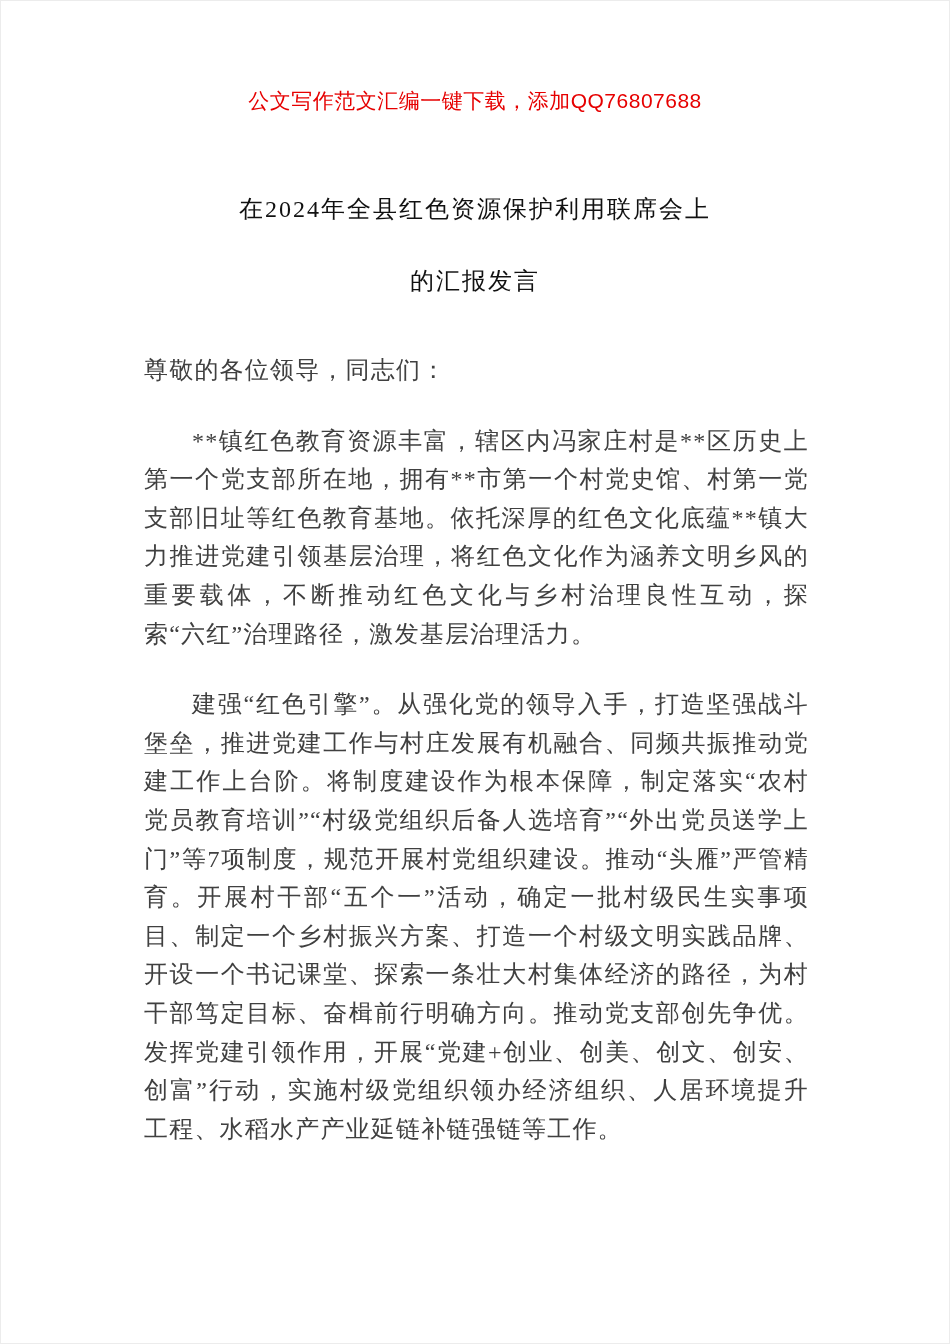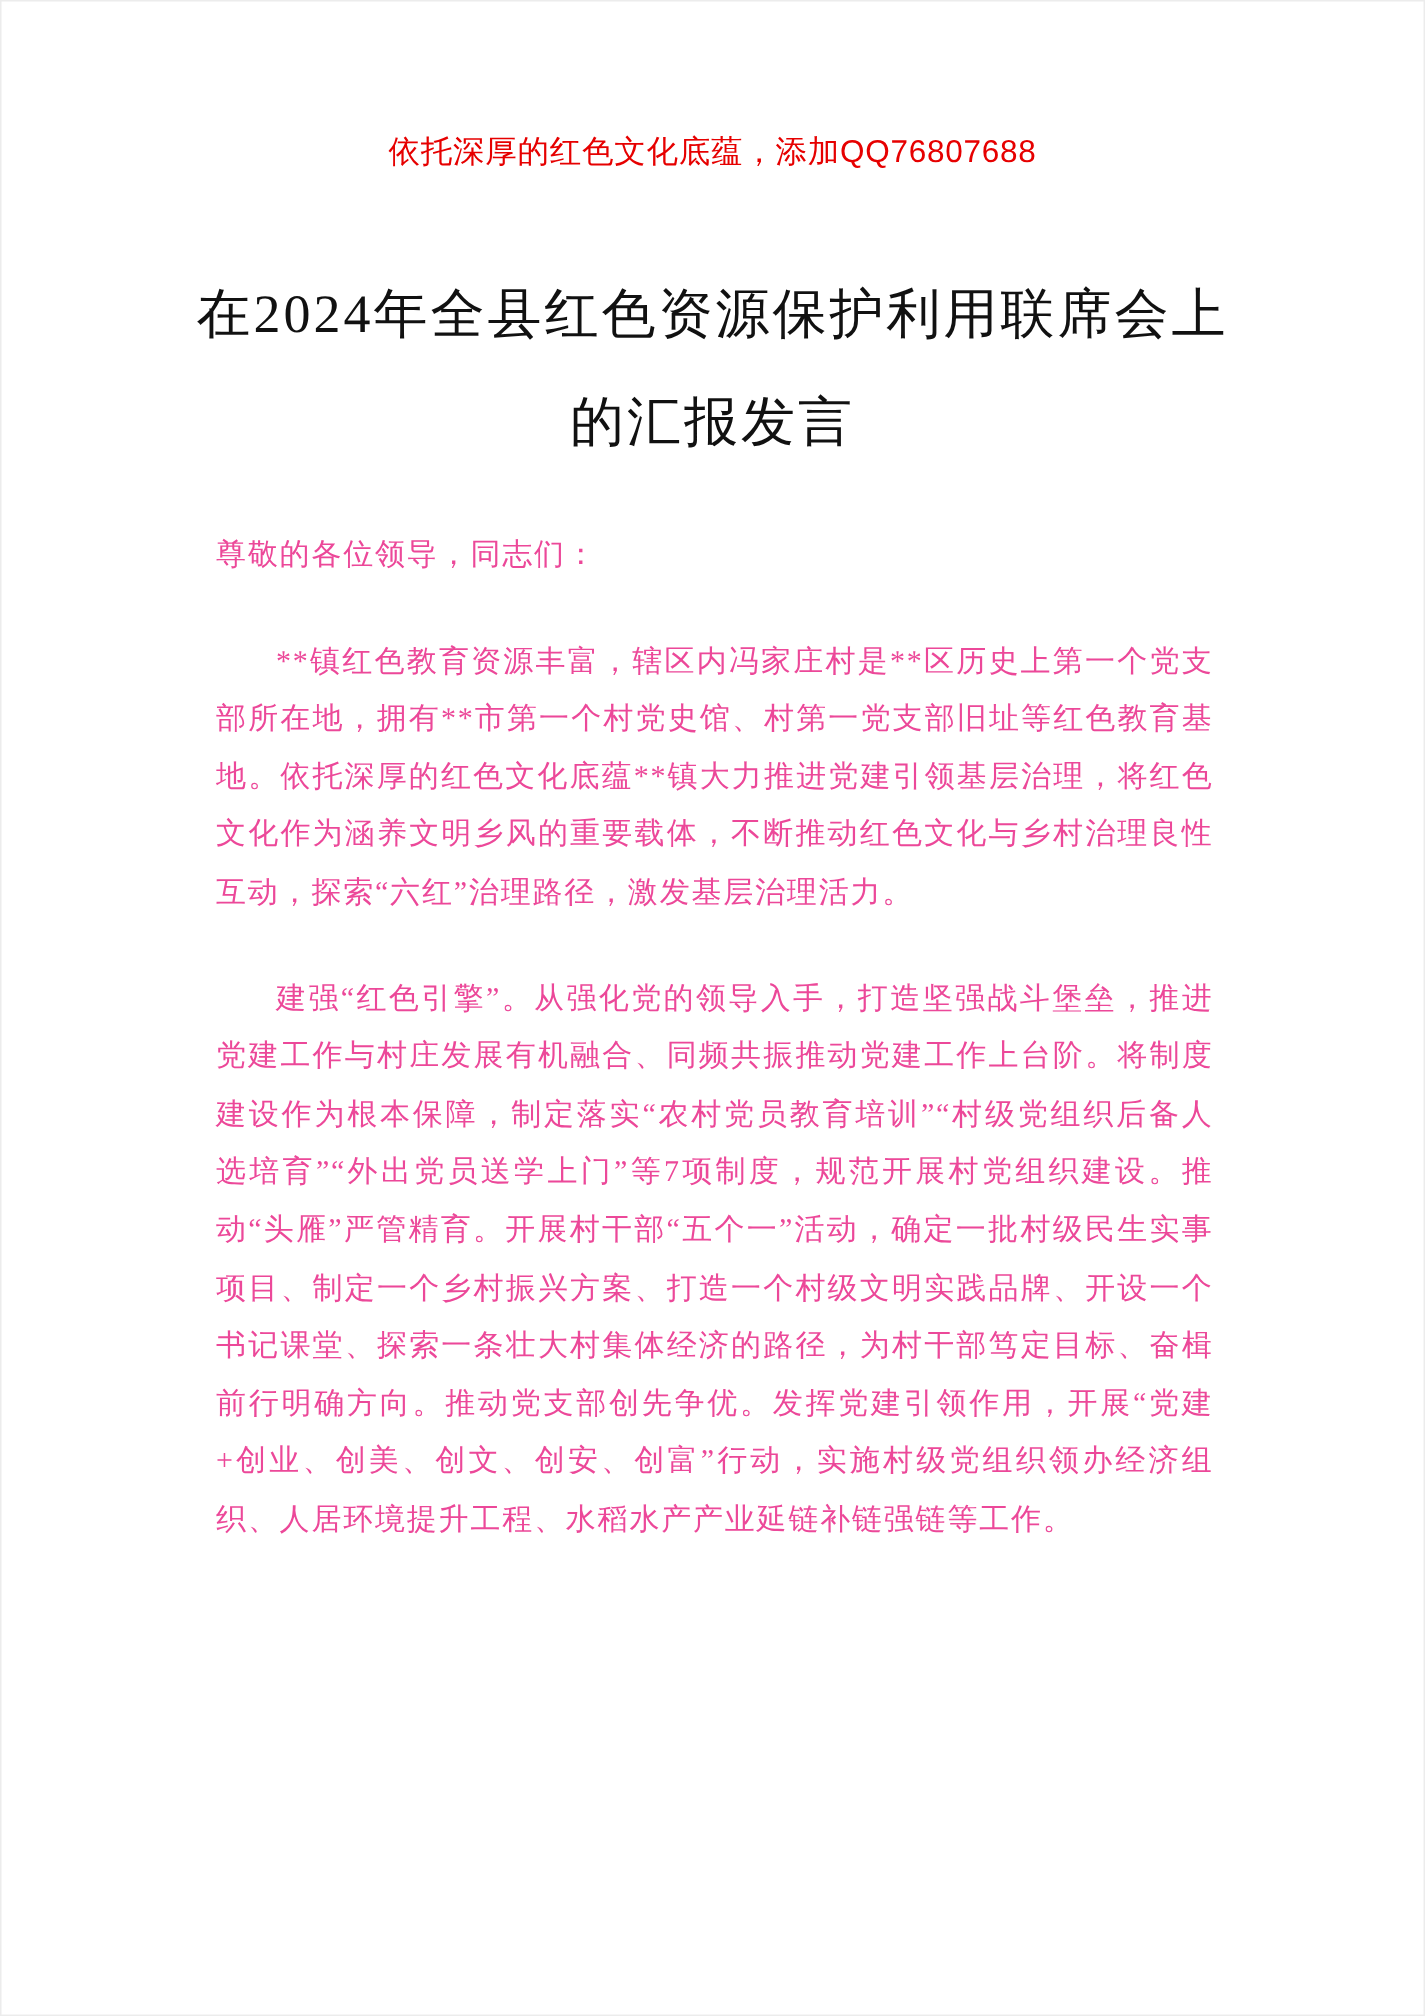--- a/index.html
+++ b/index.html
@@ -25,55 +25,55 @@
     text-align: center;
     font-size: 21px;
     letter-spacing: 0.5px;
     color: #e60000;
     font-family: "Liberation Sans", "DejaVu Sans", sans-serif;
   }
 
   .doc-title {
     margin: 58px 110px 0 110px;
     text-align: center;
-    font-size: 36px;
+    font-size: 24px;
     font-weight: 500;
     letter-spacing: 2px;
     line-height: 72px;
     color: #111111;
   }
 
   .doc-title .title-line {
     display: block;
   }
 
   .doc-body {
     margin: 34px 140px 0 143px;
-    font-size: 20px;
+    font-size: 24px;
     line-height: 38.6px;
     letter-spacing: 1.2px;
     text-align: justify;
-    color: #ec4899;
+    color: #404040;
   }
 
   .doc-body p {
     text-align: justify;
   }
 
   .doc-body p.indent {
     text-indent: 2em;
     margin-top: 32px;
   }
 </style>
 </head>
 <body>
 
 <div class="page">
 
-  <div class="promo-header">依托深厚的红色文化底蕴，添加QQ76807688</div>
+  <div class="promo-header">公文写作范文汇编一键下载，添加QQ76807688</div>
 
   <h1 class="doc-title">
     <span class="title-line">在2024年全县红色资源保护利用联席会上</span>
     <span class="title-line">的汇报发言</span>
   </h1>
 
   <div class="doc-body">
     <p>尊敬的各位领导，同志们：</p>
 
     <p class="indent">**镇红色教育资源丰富，辖区内冯家庄村是**区历史上第一个党支部所在地，拥有**市第一个村党史馆、村第一党支部旧址等红色教育基地。依托深厚的红色文化底蕴**镇大力推进党建引领基层治理，将红色文化作为涵养文明乡风的重要载体，不断推动红色文化与乡村治理良性互动，探索“六红”治理路径，激发基层治理活力。</p>

